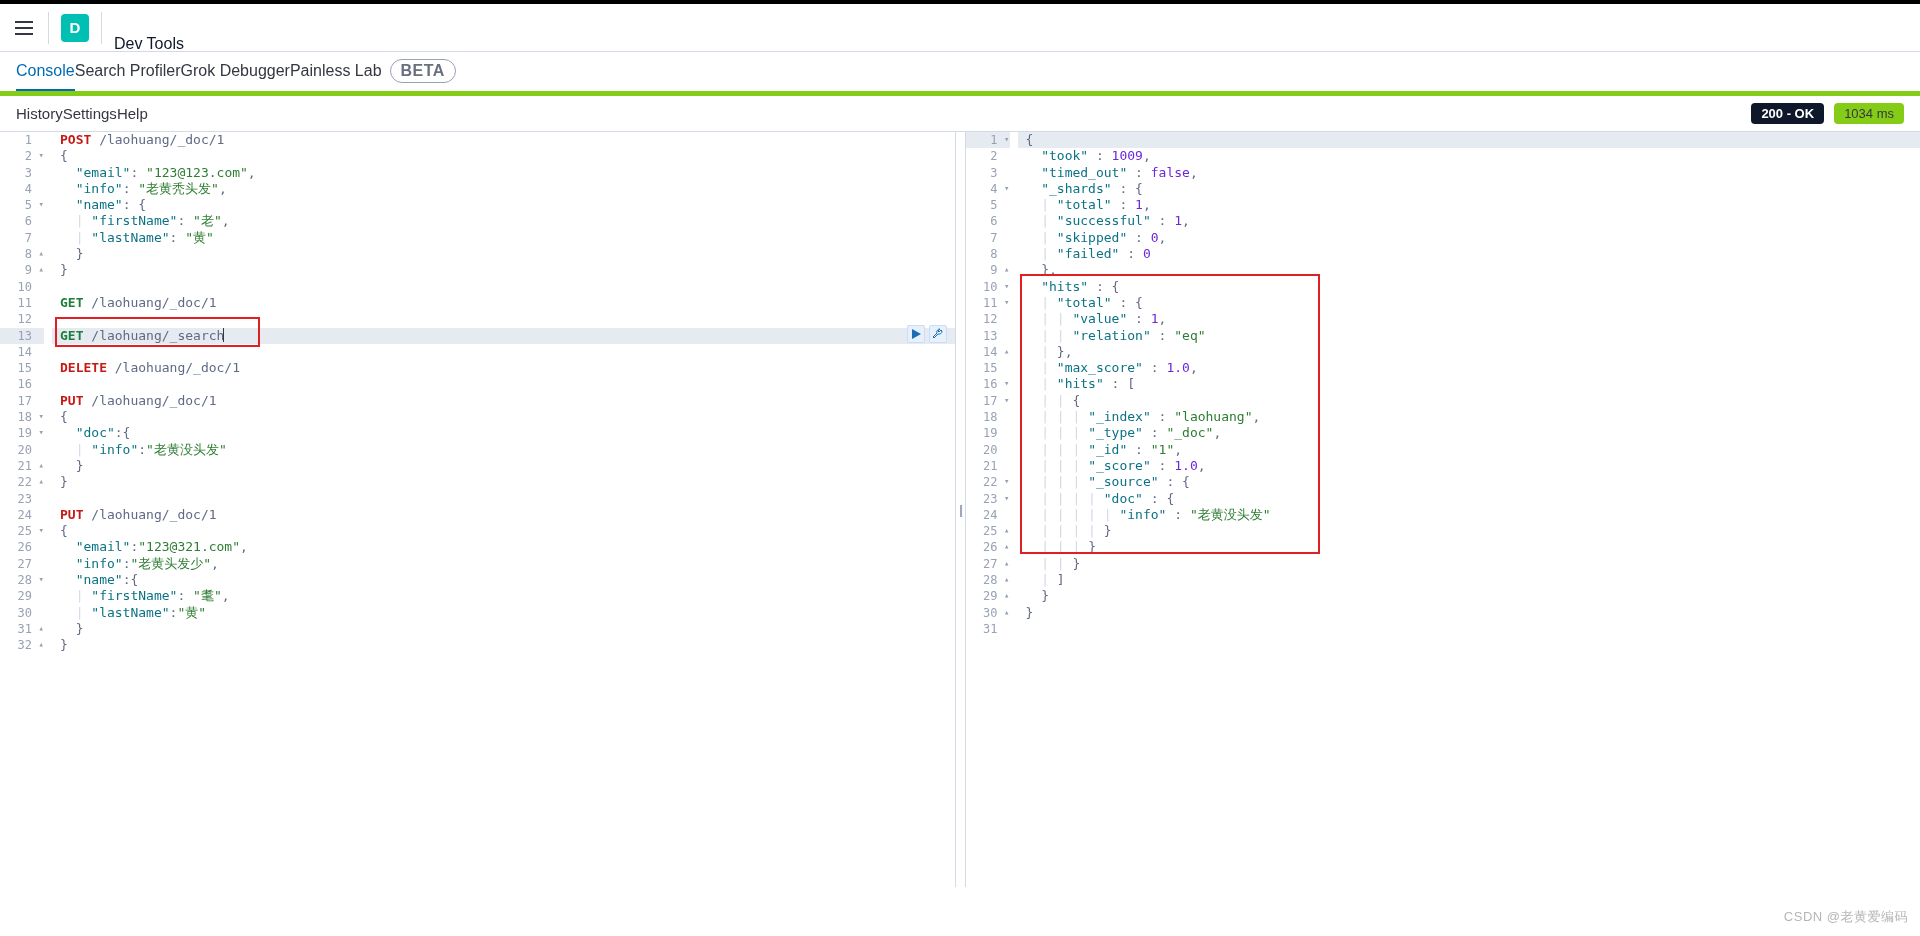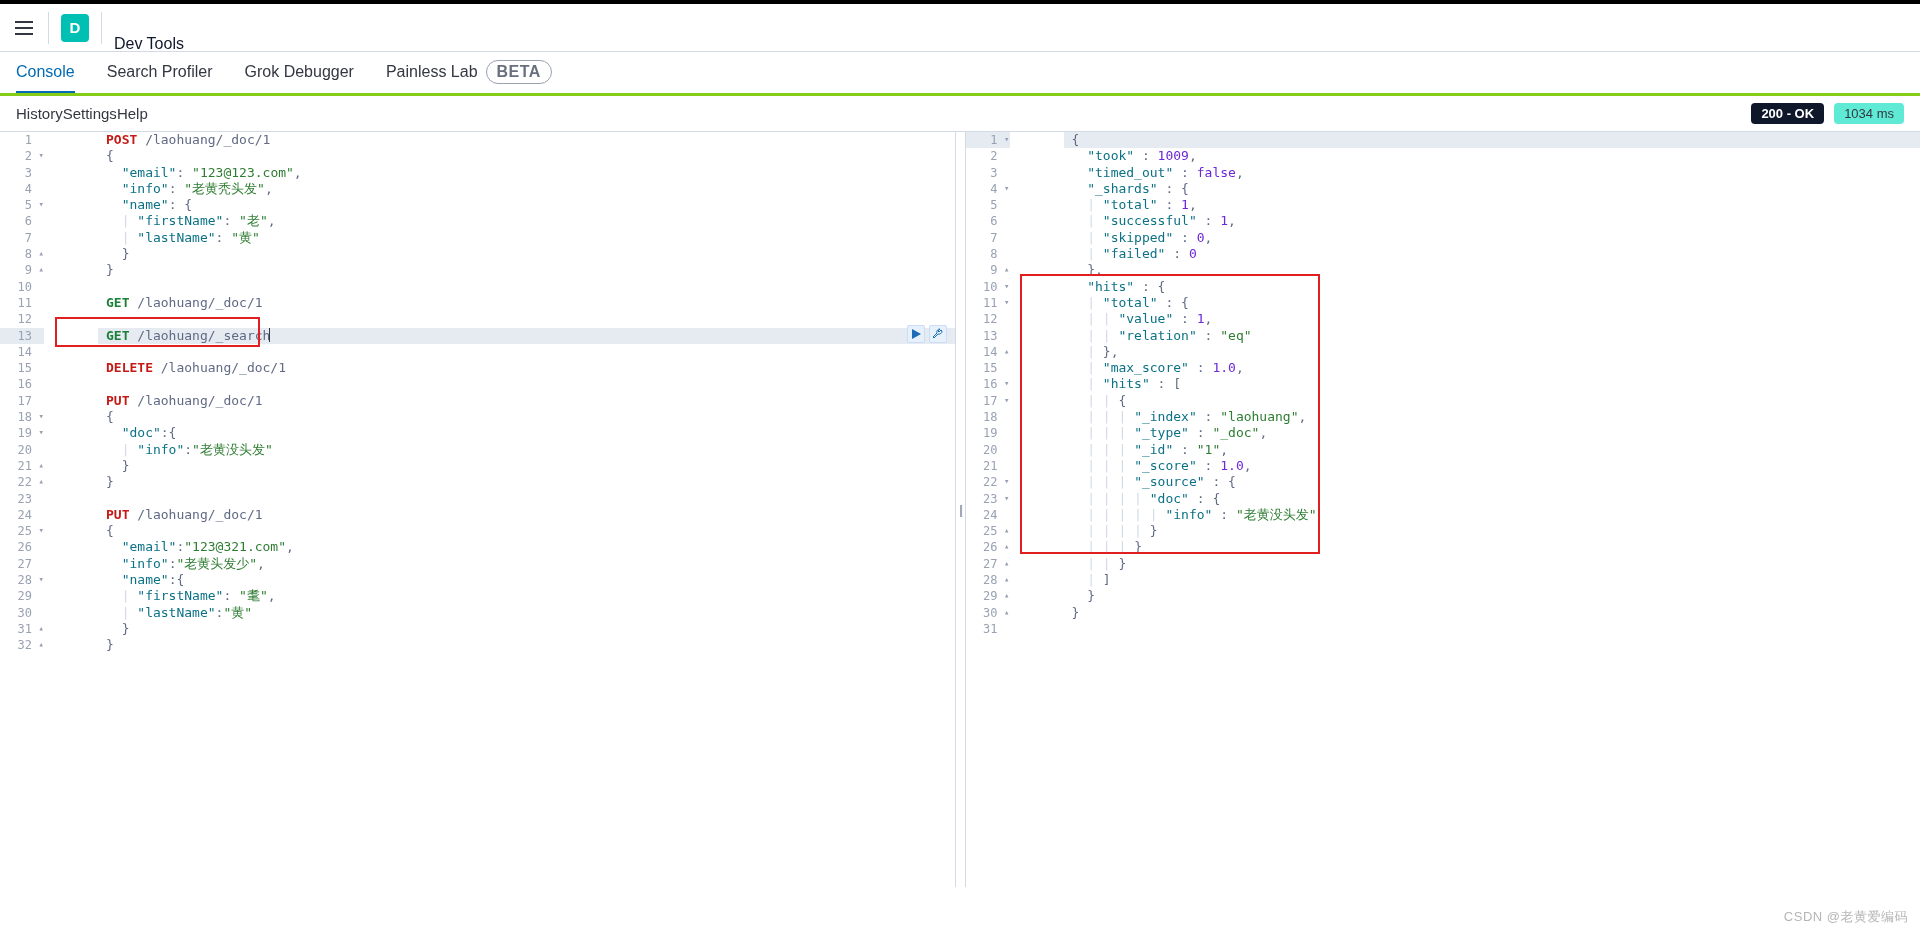--- a/index.html
+++ b/index.html
@@ -8,47 +8,47 @@
 
   
   .header { display: flex; align-items: center; height: 48px; border-bottom: 1px solid #d3dae6; padding: 0 12px; gap: 12px; }
   .hamburger { width: 24px; height: 24px; cursor: pointer; display: flex; flex-direction: column; justify-content: center; gap: 4px; padding: 3px; }
   .hamburger span { display: block; height: 2px; background: #343741; }
   .divider-v { width: 1px; height: 32px; background: #d3dae6; }
   .app-icon { width: 28px; height: 28px; background: #00bfb3; border-radius: 4px; color: #fff; display: flex; align-items: center; justify-content: center; font-weight: 700; font-size: 15px; }
   .app-title { font-size: 16px; color: #0f172a; margin-top: 32px; }
 
   
-  .tabs { display: flex; align-items: center; height: 44px; border-bottom: 3px solid #84cc16; padding: 0 16px; gap: 32px; }
+  .tabs { display: flex; align-items: center; height: 44px; border-bottom: 5px solid #84cc16; padding: 0 16px; }
   .tab { display: flex; align-items: center; gap: 8px; height: 100%; font-size: 16px; color: #343741; cursor: pointer; border-bottom: 2px solid transparent; }
   .tab.active { color: #006bb4; border-bottom-color: #006bb4; }
   .beta { border: 1px solid #98a2b3; border-radius: 14px; padding: 2px 10px; font-size: 16px; font-weight: 600; color: #69707d; letter-spacing: 0.5px; }
 
   
   .secbar { display: flex; align-items: center; justify-content: space-between; height: 36px; padding: 0 16px; border-bottom: 1px solid #d3dae6; }
   .seclinks { display: flex; font-size: 15px; }
   .seclinks span { cursor: pointer; }
   .secright { display: flex; gap: 10px; }
   .badge { padding: 3px 10px; border-radius: 4px; font-size: 13px; }
   .badge.status { background: #0f172a; color: #fff; font-weight: 600; }
-  .badge.time { background: #5eead4; color: #343741; }
+  .badge.time { background: #84cc16; color: #343741; }
 
   
   .editors { display: flex; height: 755px; }
   .pane { flex: 1; position: relative; overflow: hidden; }
   .pane.left { border-right: 0; }
   .splitter { width: 11px; background: #fff; display: flex; align-items: center; justify-content: center; cursor: col-resize; border-left: 1px solid #d3dae6; border-right: 1px solid #d3dae6; }
   .splitter .grip { font-size: 12px; color: #98a2b3; letter-spacing: -4px; }
 
   .editor { font-family: "Menlo", "Consolas", monospace; font-size: 13px; line-height: 16.3px; white-space: pre; }
   .gutter { position: absolute; left: 0; top: 0; width: 52px; text-align: right; color: #98a2b3; padding-right: 8px; background: #fff; }
   .gutter .gl { height: 16.3px; padding-right: 12px; position: relative; font-size: 12px;}
   .gutter .fold::after { content: "▾"; position: absolute; right: 0px; top: -1px; font-size: 9px; color: #98a2b3;}
   .gutter .foldup::after { content: "▴"; position: absolute; right: 0px; top: -1px; font-size: 9px; color: #98a2b3;}
-  .code { position: absolute; left: 52px; right: 0; top: 0; margin-left: 46px; }
+  .code { position: absolute; left: 52px; right: 0; top: 0; }
   .code .cl { height: 16.3px; padding-left: 8px; }
   .hl { background: #e6ebf2; }
 
   
   .m { color: #c41a16; font-weight: 700; } 
   .mget { color: #1a7f37; font-weight: 700; }
   .p { color: #606a85; } 
   .k { color: #0b7285; } 
   .s { color: #2e7d32; } 
   .b { color: #6d28d9; } 

